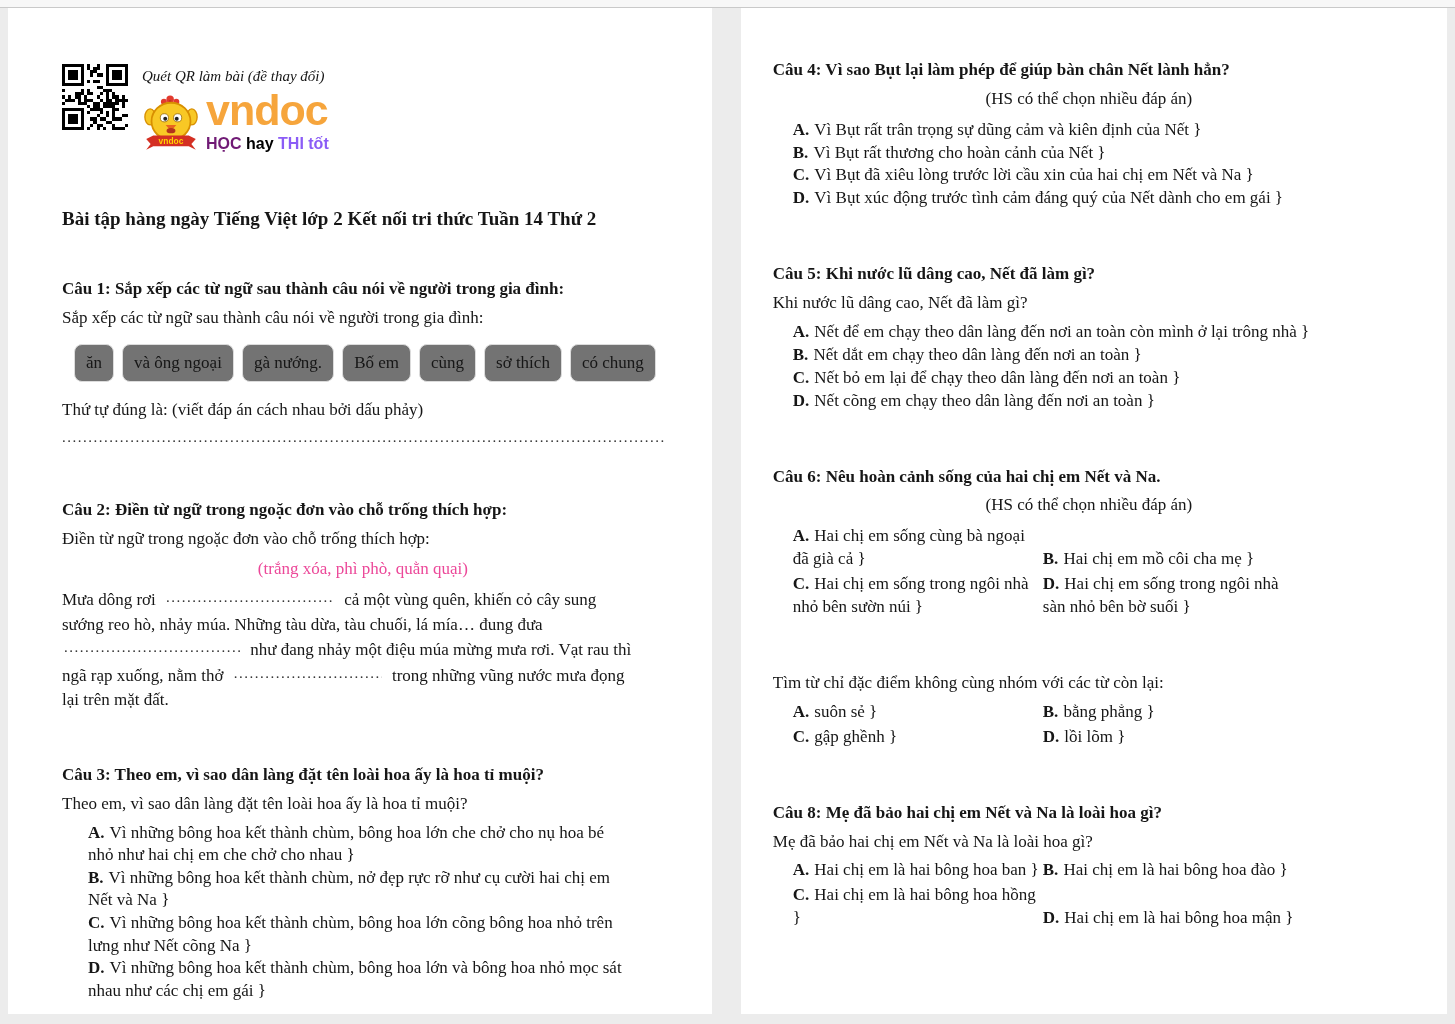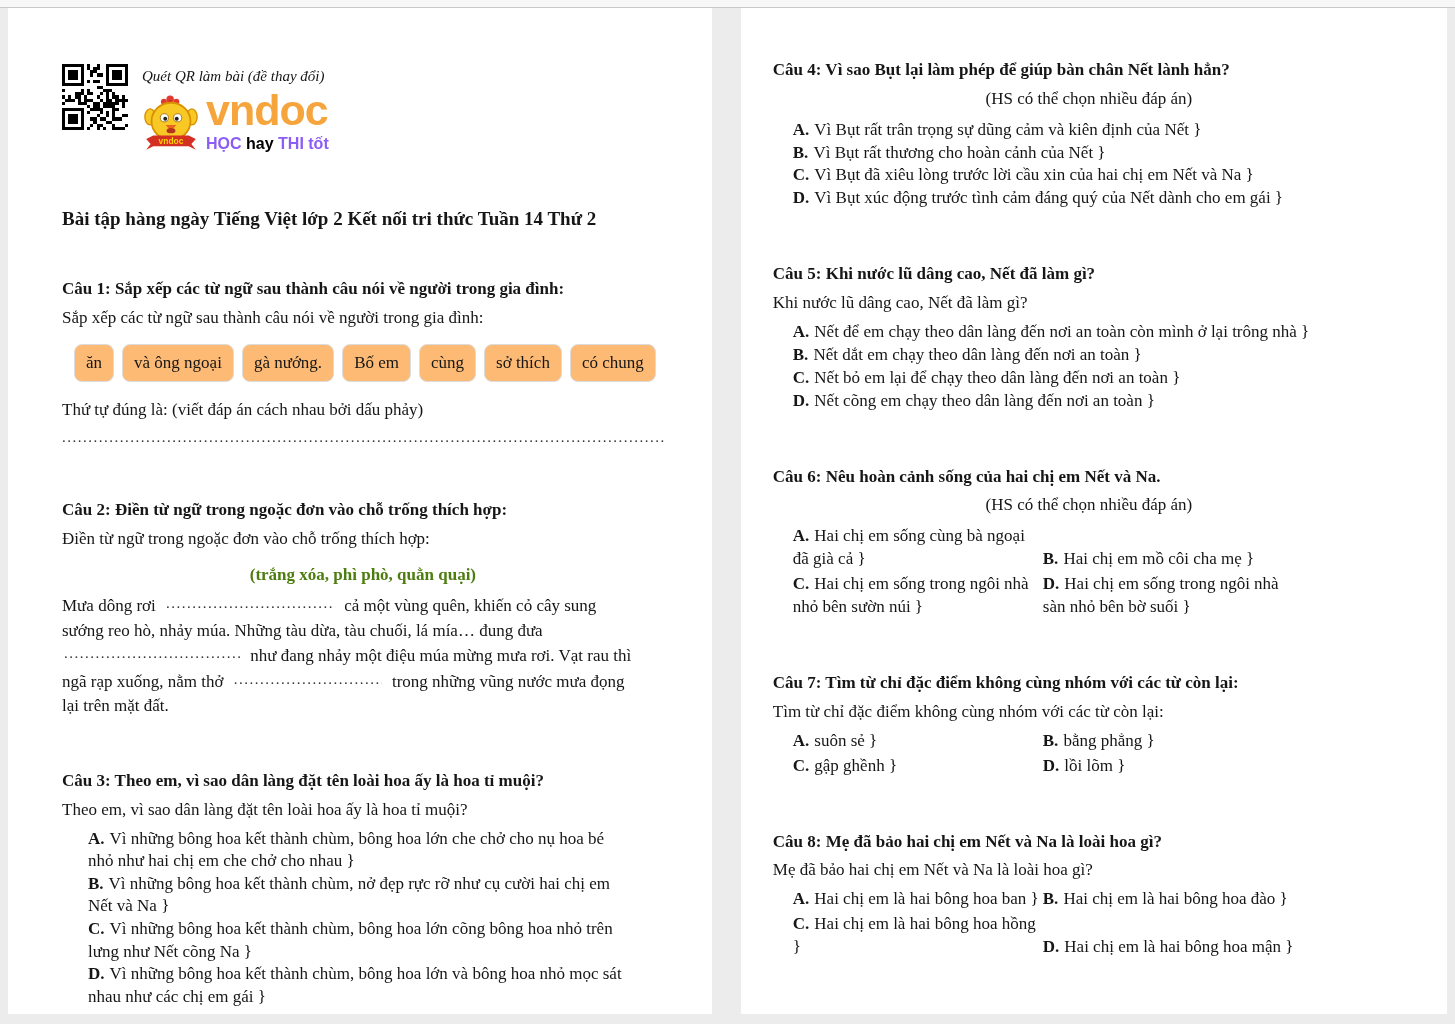--- a/index.html
+++ b/index.html
@@ -19,21 +19,21 @@
   .header{display:flex;align-items:flex-start;}
   .qr{width:66px;height:66px;flex:0 0 auto;}
   .qr svg{width:66px;height:66px;shape-rendering:crispEdges;}
   .logo-col{margin-left:14px;}
   .qr-caption{font-style:italic;font-size:15px;margin-top:2px;}
   .logo-row{display:flex;align-items:flex-start;margin-top:6px;}
   .chick{width:58px;height:62px;display:inline-block;}
   .wordmark-col{margin-left:6px;font-family:"Liberation Sans","DejaVu Sans",sans-serif;}
   .wordmark{font-weight:bold;font-size:43px;line-height:0.82;color:#f6a53c;letter-spacing:-1px;}
   .tagline{font-weight:bold;font-size:16px;margin-top:5px;letter-spacing:0;}
-  .t-red{color:#8b5cf6;} .t-green{color:#000000;} .t-red2{color:#8b5cf6;}
+  .t-red{color:#701a75;} .t-green{color:#000000;} .t-red2{color:#8b5cf6;}
   .exam-block{margin-left:auto;width:240px;text-align:center;font-size:15px;margin-top:2px;}
   .exam-kind{font-weight:bold;margin-bottom:7px;}
   .exam-subject{margin-bottom:7px;}
   .exam-time{font-style:italic;}
 
   .doc-title{font-size:19px;font-weight:bold;margin:50px 0 0 0;line-height:1.35;}
 
   
   .qblock{margin-top:52px;}
   .page-left .qblock{margin-top:50px;}
@@ -45,26 +45,26 @@
 
   .opt{padding-left:20px;line-height:1.35;white-space:pre-line;}
   .page-left .opt{padding-left:26px;line-height:1.33;}
   .lbl{font-weight:bold;margin-right:5px;}
 
   .opt-grid{display:grid;grid-template-columns:250px auto;align-items:end;row-gap:2px;margin-left:20px;}
   .opt-grid .opt{padding-left:0;}
 
   
   .word-row{display:flex;gap:8px;margin:14px 0 0 12px;white-space:nowrap;}
-  .chip{border:1px solid #dcdcdc;border-radius:8px;padding:6px 11px;background:#fdba74;}
+  .chip{border:1px solid #dcdcdc;border-radius:8px;padding:6px 11px;background:#737373;}
   .answer-label{margin-top:16px;}
   .dots-line{margin-top:6px;white-space:nowrap;overflow:hidden;letter-spacing:1.5px;color:#333;font-size:15px;}
 
   
-  .word-bank{color:#4d7c0f;text-align:center;margin:12px 0 6px 0;font-weight:bold;}
+  .word-bank{color:#ec4899;text-align:center;margin:6px 0 6px 0;}
   .p-line{white-space:nowrap;overflow:hidden;line-height:1.45;}
   .blank{display:inline-block;overflow:hidden;white-space:nowrap;vertical-align:baseline;
          letter-spacing:1.5px;color:#333;font-size:15px;margin:0 6px;height:1.2em;}
   .b1{width:168px;} .b2{width:176px;margin-left:2px;} .b3{width:148px;}
 </style>
 </head>
 <body>
 
 <div class="topbar"></div>
 
@@ -306,21 +306,20 @@
 đã già cả }</span></div>
         <div class="opt"><b class="lbl">B.</b><span>Hai chị em mồ côi cha mẹ }</span></div>
         <div class="opt"><b class="lbl">C.</b><span>Hai chị em sống trong ngôi nhà
 nhỏ bên sườn núi }</span></div>
         <div class="opt"><b class="lbl">D.</b><span>Hai chị em sống trong ngôi nhà
 sàn nhỏ bên bờ suối }</span></div>
       </div>
     </div>
 
     <div class="qblock">
-      <div class="q-heading">Câu 7: Tìm từ chỉ đặc điểm không cùng nhóm với các từ còn lại:</div>
       <div class="q-prompt">Tìm từ chỉ đặc điểm không cùng nhóm với các từ còn lại:</div>
       <div class="opt-grid">
         <div class="opt"><b class="lbl">A.</b><span>suôn sẻ }</span></div>
         <div class="opt"><b class="lbl">B.</b><span>bằng phẳng }</span></div>
         <div class="opt"><b class="lbl">C.</b><span>gập ghềnh }</span></div>
         <div class="opt"><b class="lbl">D.</b><span>lồi lõm }</span></div>
       </div>
     </div>
 
     <div class="qblock">

